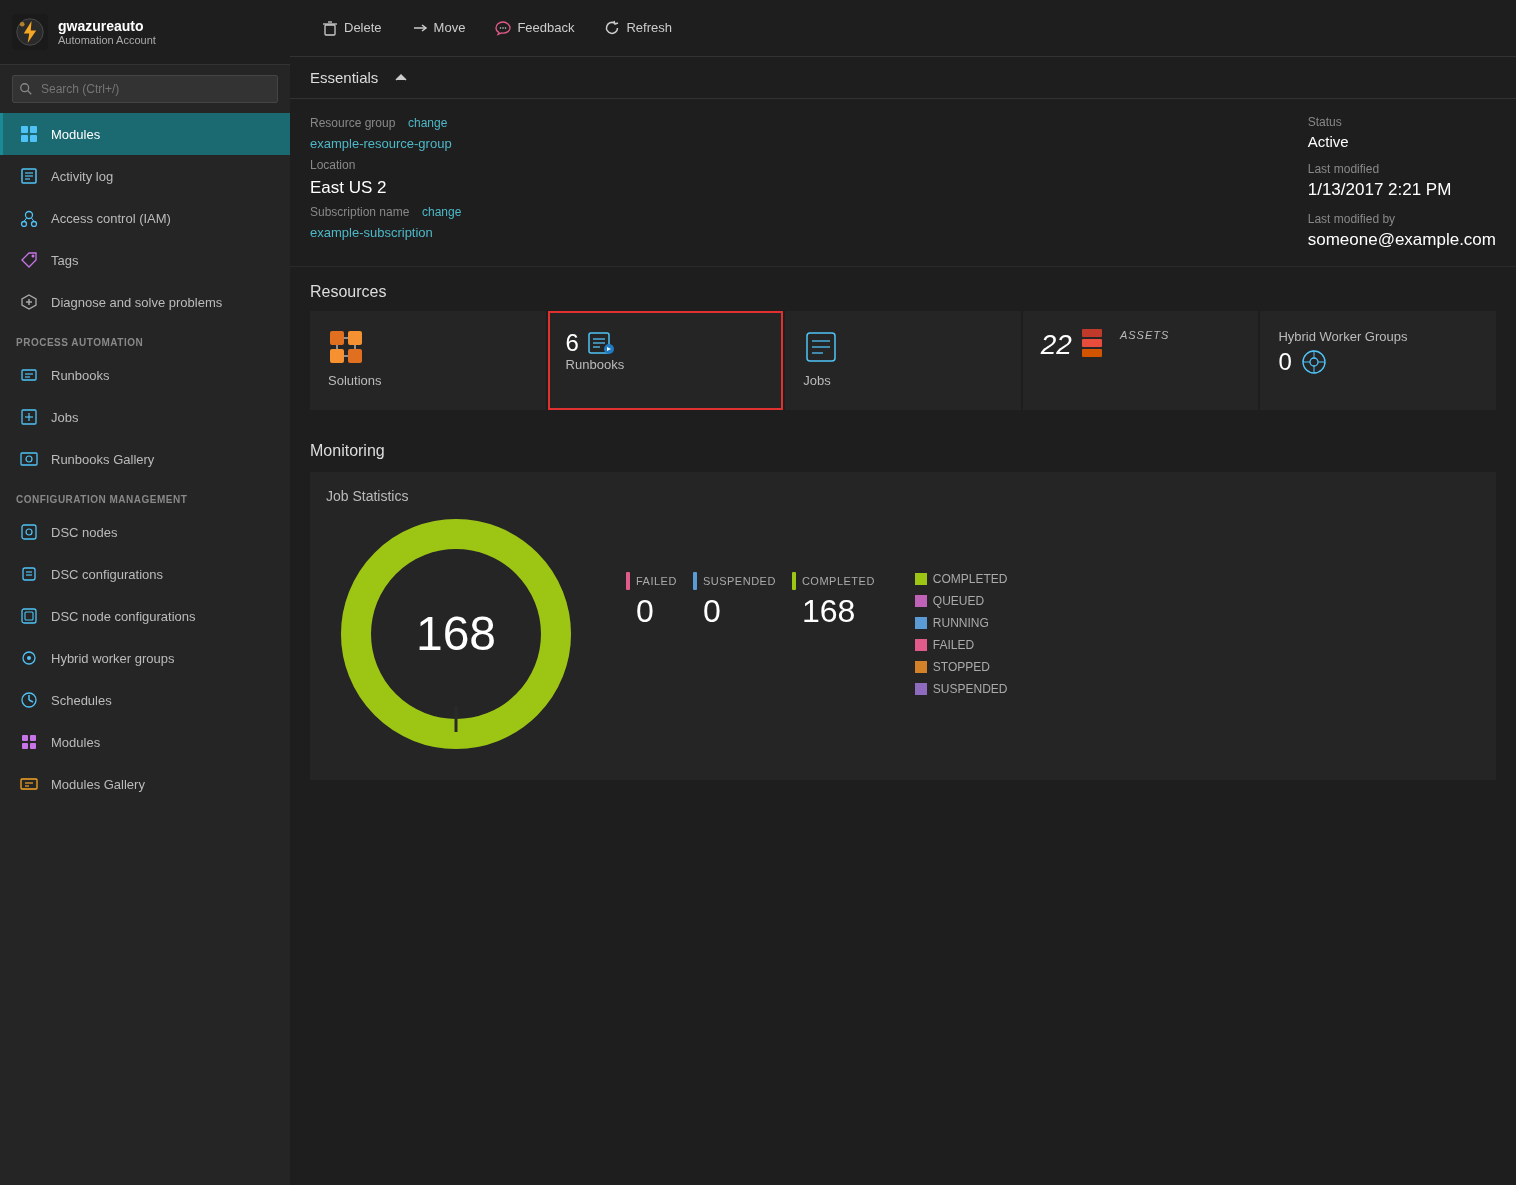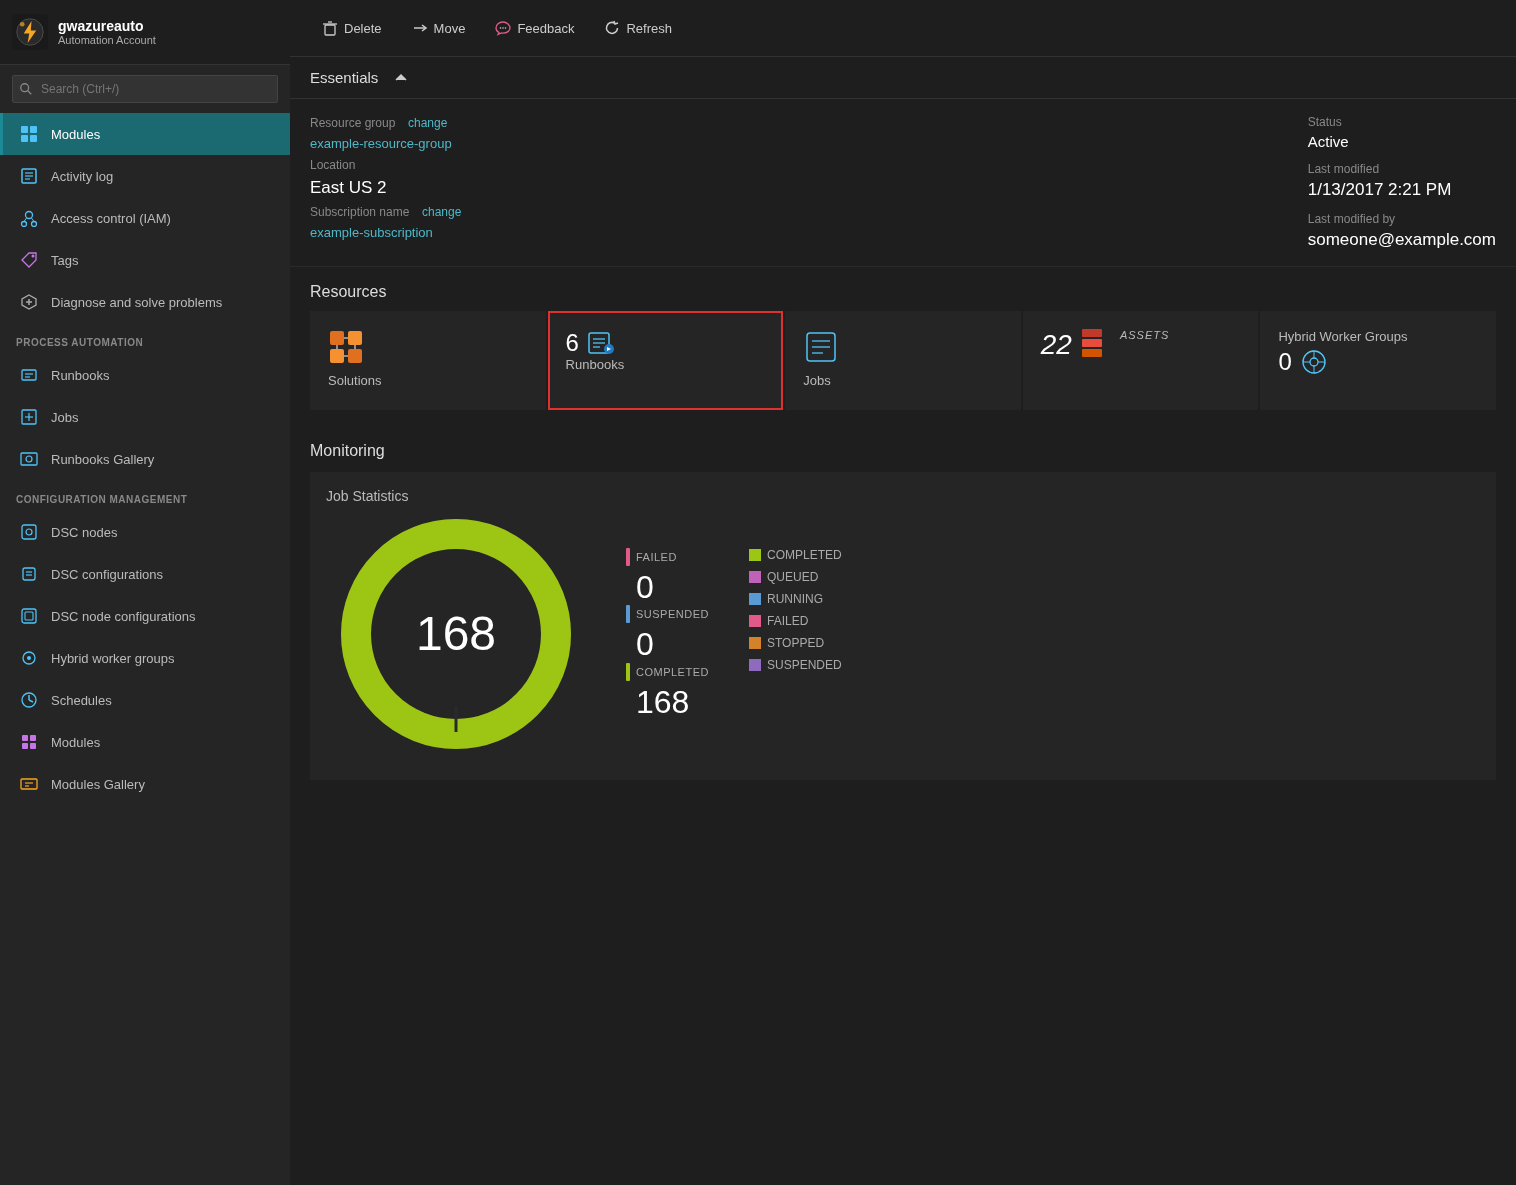--- a/index.html
+++ b/index.html
@@ -24,21 +24,21 @@
     .nav-item .nav-icon { width: 20px; height: 20px; margin-right: 12px; flex-shrink: 0; display: flex; align-items: center; justify-content: center; }
     .nav-item .nav-icon svg { width: 18px; height: 18px; }
 
     .section-header { padding: 14px 16px 6px; font-size: 10px; font-weight: 700; color: #888; letter-spacing: 0.5px; }
 
     
     .main { flex: 1; display: flex; flex-direction: column; background: #1e1e1e; overflow: hidden; }
 
     
     .toolbar { display: flex; align-items: center; padding: 14px 20px; border-bottom: 1px solid #333; background: #1e1e1e; gap: 6px; }
-    .toolbar-btn { display: flex; align-items: center; gap: 6px; padding: 6px 12px; background: transparent; border: none; color: #ccc; cursor: pointer; font-size: 13px; }
+    .toolbar-btn { display: flex; align-items: flex-start; gap: 6px; padding: 6px 12px; background: transparent; border: none; color: #ccc; cursor: pointer; font-size: 13px; }
     .toolbar-btn svg { width: 16px; height: 16px; }
 
     
     .content { flex: 1; overflow-y: auto; padding: 0; }
 
     
     .essentials-bar { display: flex; align-items: center; padding: 12px 20px; border-bottom: 1px solid #333; background: #1e1e1e; }
     .essentials-bar span { font-size: 14px; color: #ccc; margin-right: 8px; }
     .essentials-bar svg { width: 14px; height: 14px; fill: #ccc; cursor: pointer; }
 
@@ -70,21 +70,21 @@
 
     .stats-content { display: flex; align-items: center; gap: 40px; }
 
     
     .donut-wrap { position: relative; width: 260px; height: 260px; flex-shrink: 0; }
     .donut-wrap svg { width: 260px; height: 260px; }
     .donut-center { position: absolute; top: 50%; left: 50%; transform: translate(-50%, -50%); text-align: center; }
     .donut-number { font-size: 48px; color: #fff; font-weight: 300; line-height: 1; }
 
     .stats-right { display: flex; gap: 40px; }
-    .stats-col { display: flex; flex-direction: column; }
+    .stats-col { display: flex; flex-direction: row; gap: 16px; }
 
     .stat-item { display: flex; flex-direction: column; }
     .stat-bar-label { display: flex; align-items: center; gap: 6px; margin-bottom: 4px; }
     .stat-bar-color { width: 4px; height: 18px; border-radius: 1px; flex-shrink: 0; }
     .stat-label { font-size: 11px; color: #aaa; letter-spacing: 0.5px; }
     .stat-value { font-size: 32px; color: #fff; font-weight: 300; line-height: 1.1; margin-left: 10px; }
 
     .legend-list { display: flex; flex-direction: column; gap: 8px; }
     .legend-item { display: flex; align-items: center; gap: 6px; font-size: 12px; color: #aaa; }
     .legend-dot { width: 12px; height: 12px; flex-shrink: 0; }

